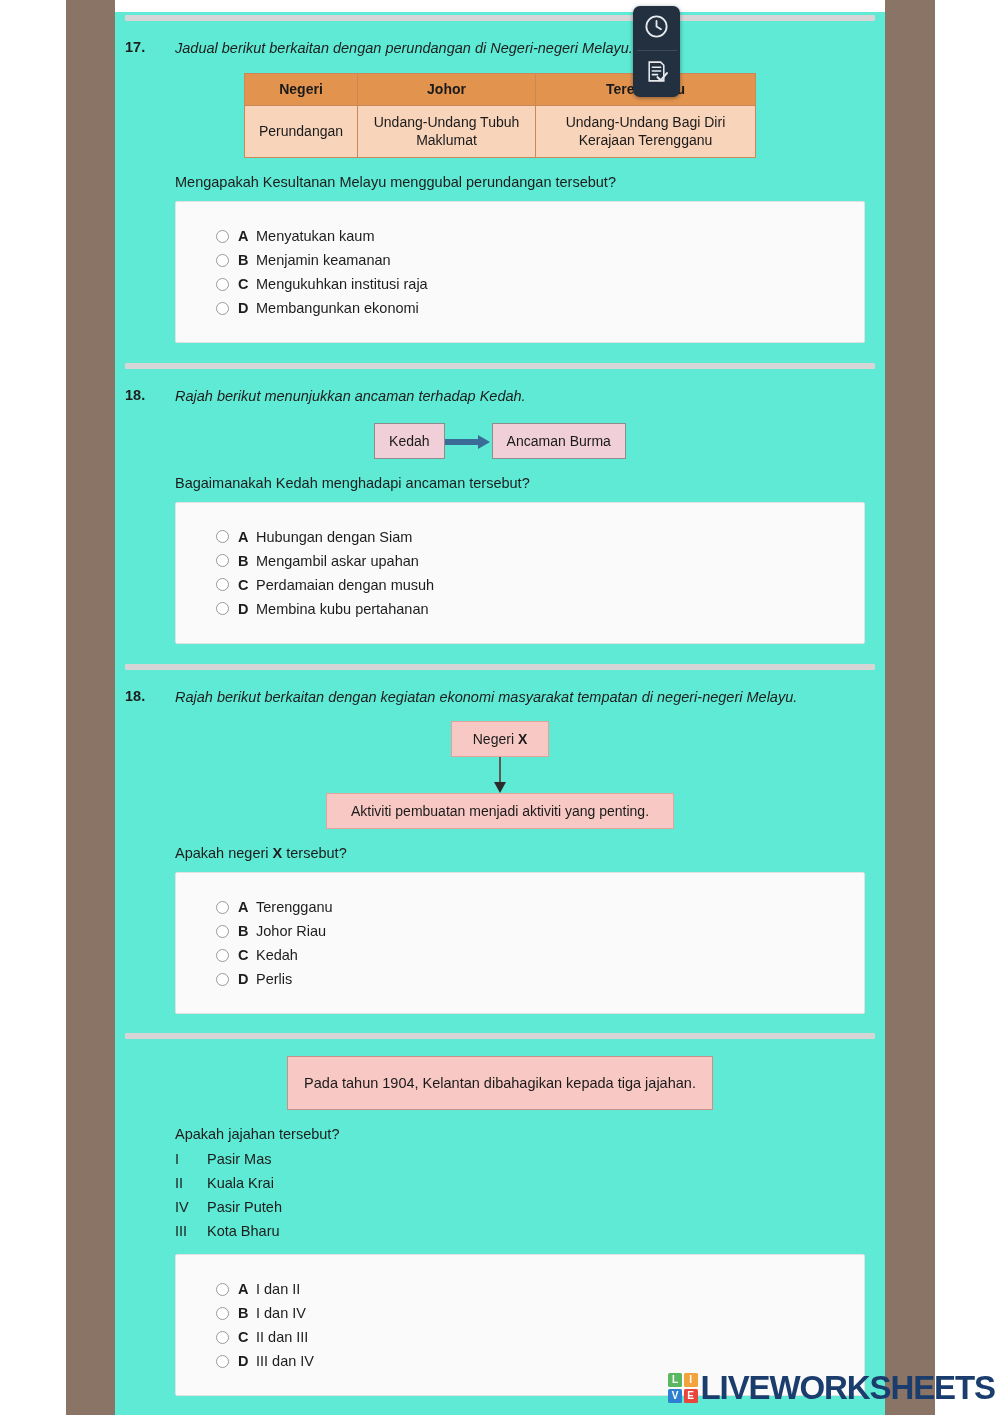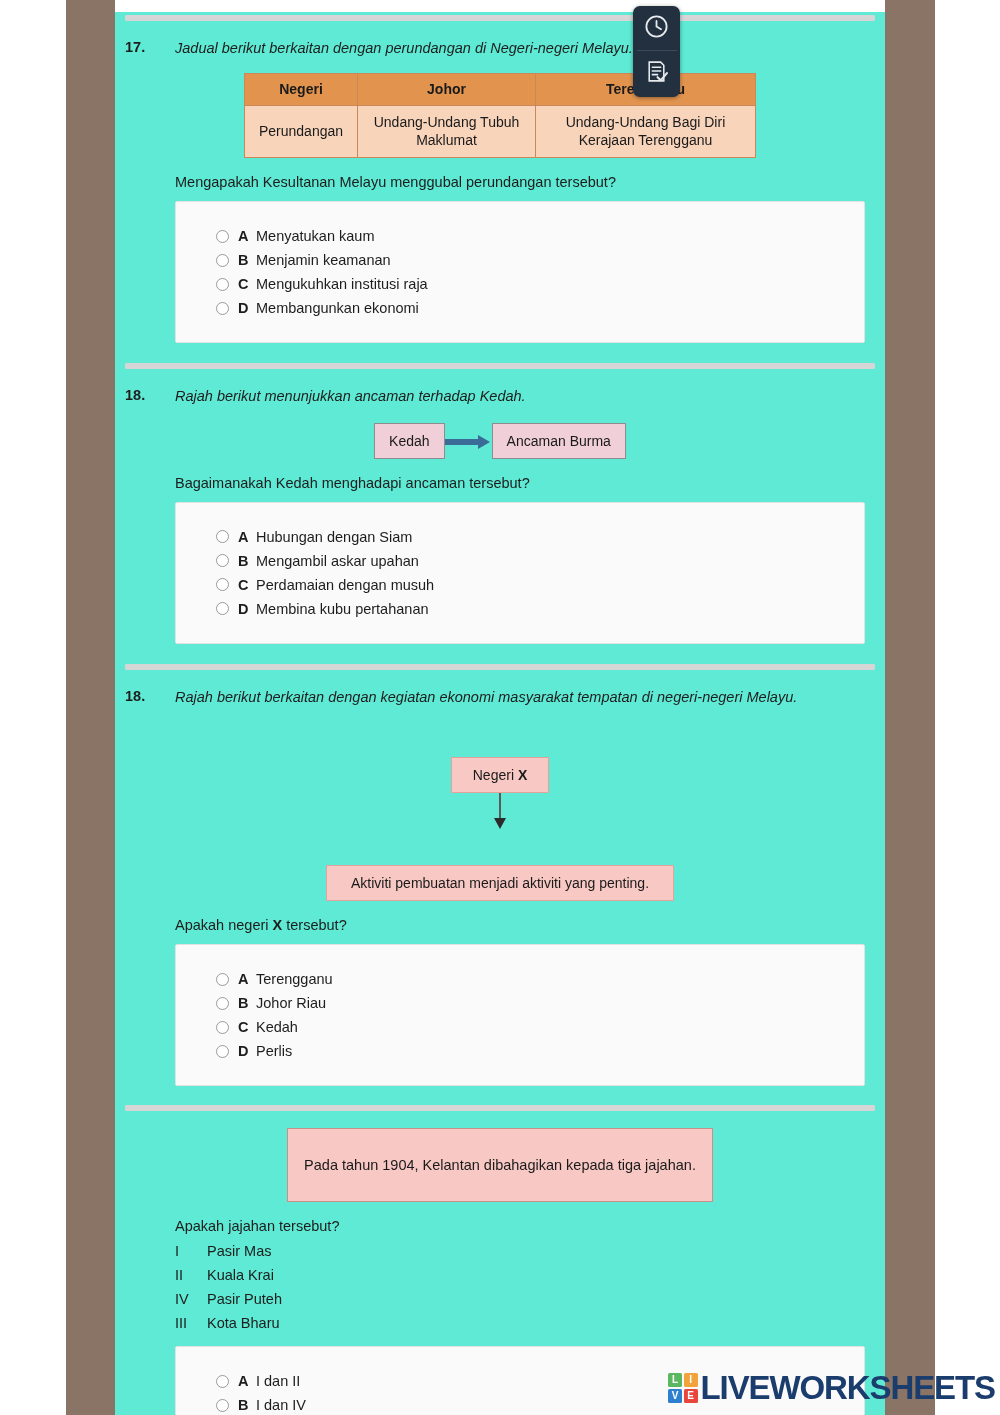--- a/index.html
+++ b/index.html
@@ -171,21 +171,20 @@
     flex-direction: column;
     align-items: center;
   }
   .salmonbox {
     background: #f8c9c4;
     border: 1.5px solid #e0a49c;
     font-size: 14px;
     color: #1a1a1a;
     padding: 9px 18px;
     text-align: center;
-    margin-top: 36px;
   }
   .arrow-v {
     position: relative;
     width: 14px;
     height: 36px;
   }
   .arrow-v .shaft {
     position: absolute;
     left: 6px; top: 0;
     width: 1.5px; height: 28px;
@@ -202,21 +201,21 @@
   .box19-bottom { min-width: 348px; }
   .box19-top { min-width: 98px; }
 
   
   .stmt-wrap { display: flex; justify-content: center; margin-top: 17px; }
   .stmt {
     background: #f8c9c4;
     border: 1.5px solid #c9908a;
     font-size: 14.5px;
     color: #1a1a1a;
-    padding: 28px 16px;
+    padding: 18px 16px;
     text-align: center;
   }
 
   
   .roman-list { padding-left: 50px; margin-top: 5px; }
   .roman-row {
     display: flex;
     font-size: 14.5px;
     color: #1d1d1d;
     height: 24px;

